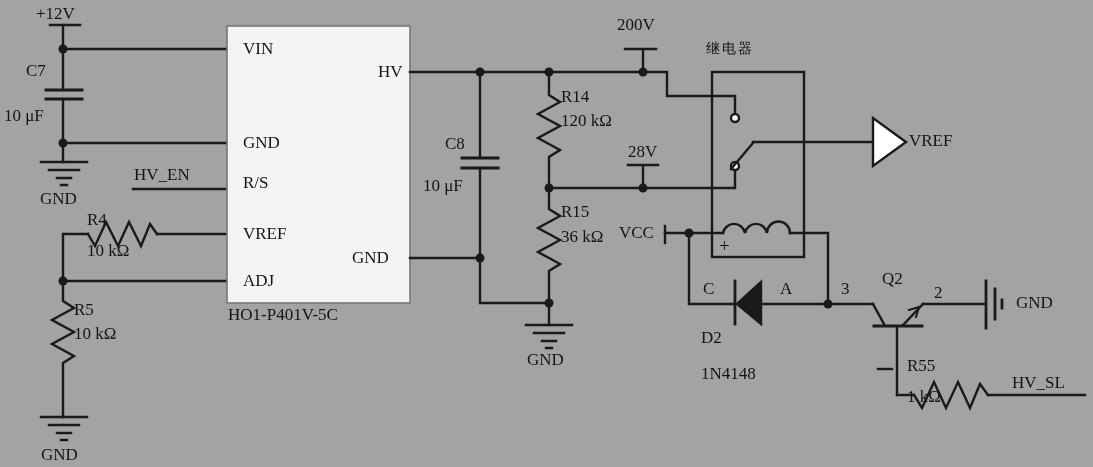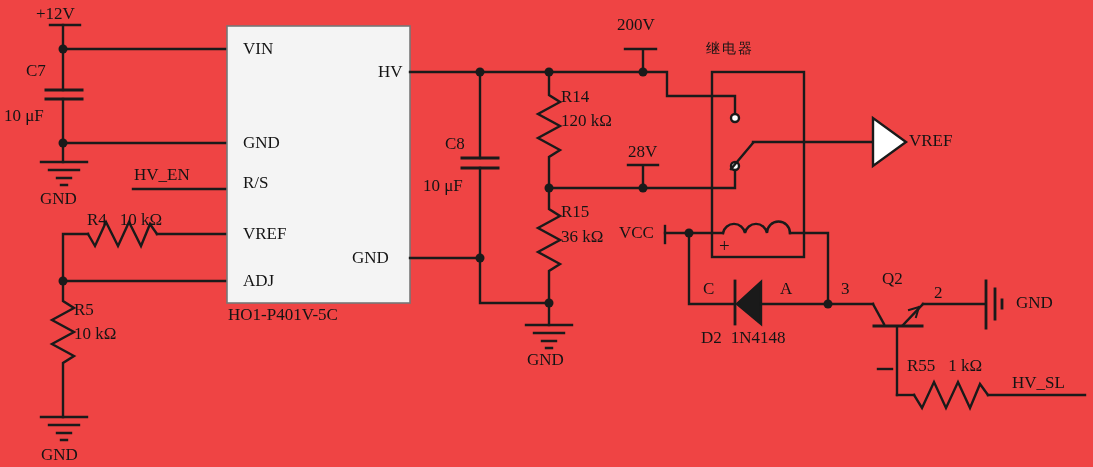--- a/index.html
+++ b/index.html
@@ -1,34 +1,34 @@
 <!DOCTYPE html>
 <html><head>
 <meta charset="utf-8">
 <style>
   html,body{margin:0;padding:0;background:#fff;}
   #stage{
     position:relative;
     width:1093px;height:467px;
-    background:#ef4444;
+    background:#a3a3a3;
     font-family:"Liberation Serif","DejaVu Serif",serif;
     color:#111;
     overflow:hidden;
   }
   #wires{position:absolute;left:0;top:0;}
   .lbl{
     position:absolute;
     font-size:17px;
     line-height:1.05;
     white-space:nowrap;
     color:#141414;
   }
   .lbl.cjk{font-size:14px;letter-spacing:2px;}
-  .pair{display:flex;gap:13px;}
-  .pair.tight{gap:9px;}
+  .pair{display:flex;gap:13px;flex-direction:column;}
+  .pair.tight{gap:18px;}
 </style>
 </head>
 <body>
 
 <div id="stage">
 
   <svg id="wires" width="1093" height="467" viewBox="0 0 1093 467" stroke="#1a1a1a" stroke-width="2.4" fill="none" stroke-linecap="square">
 
     <path d="M50,25 H80"></path>
     <path d="M63,25 V90"></path>

